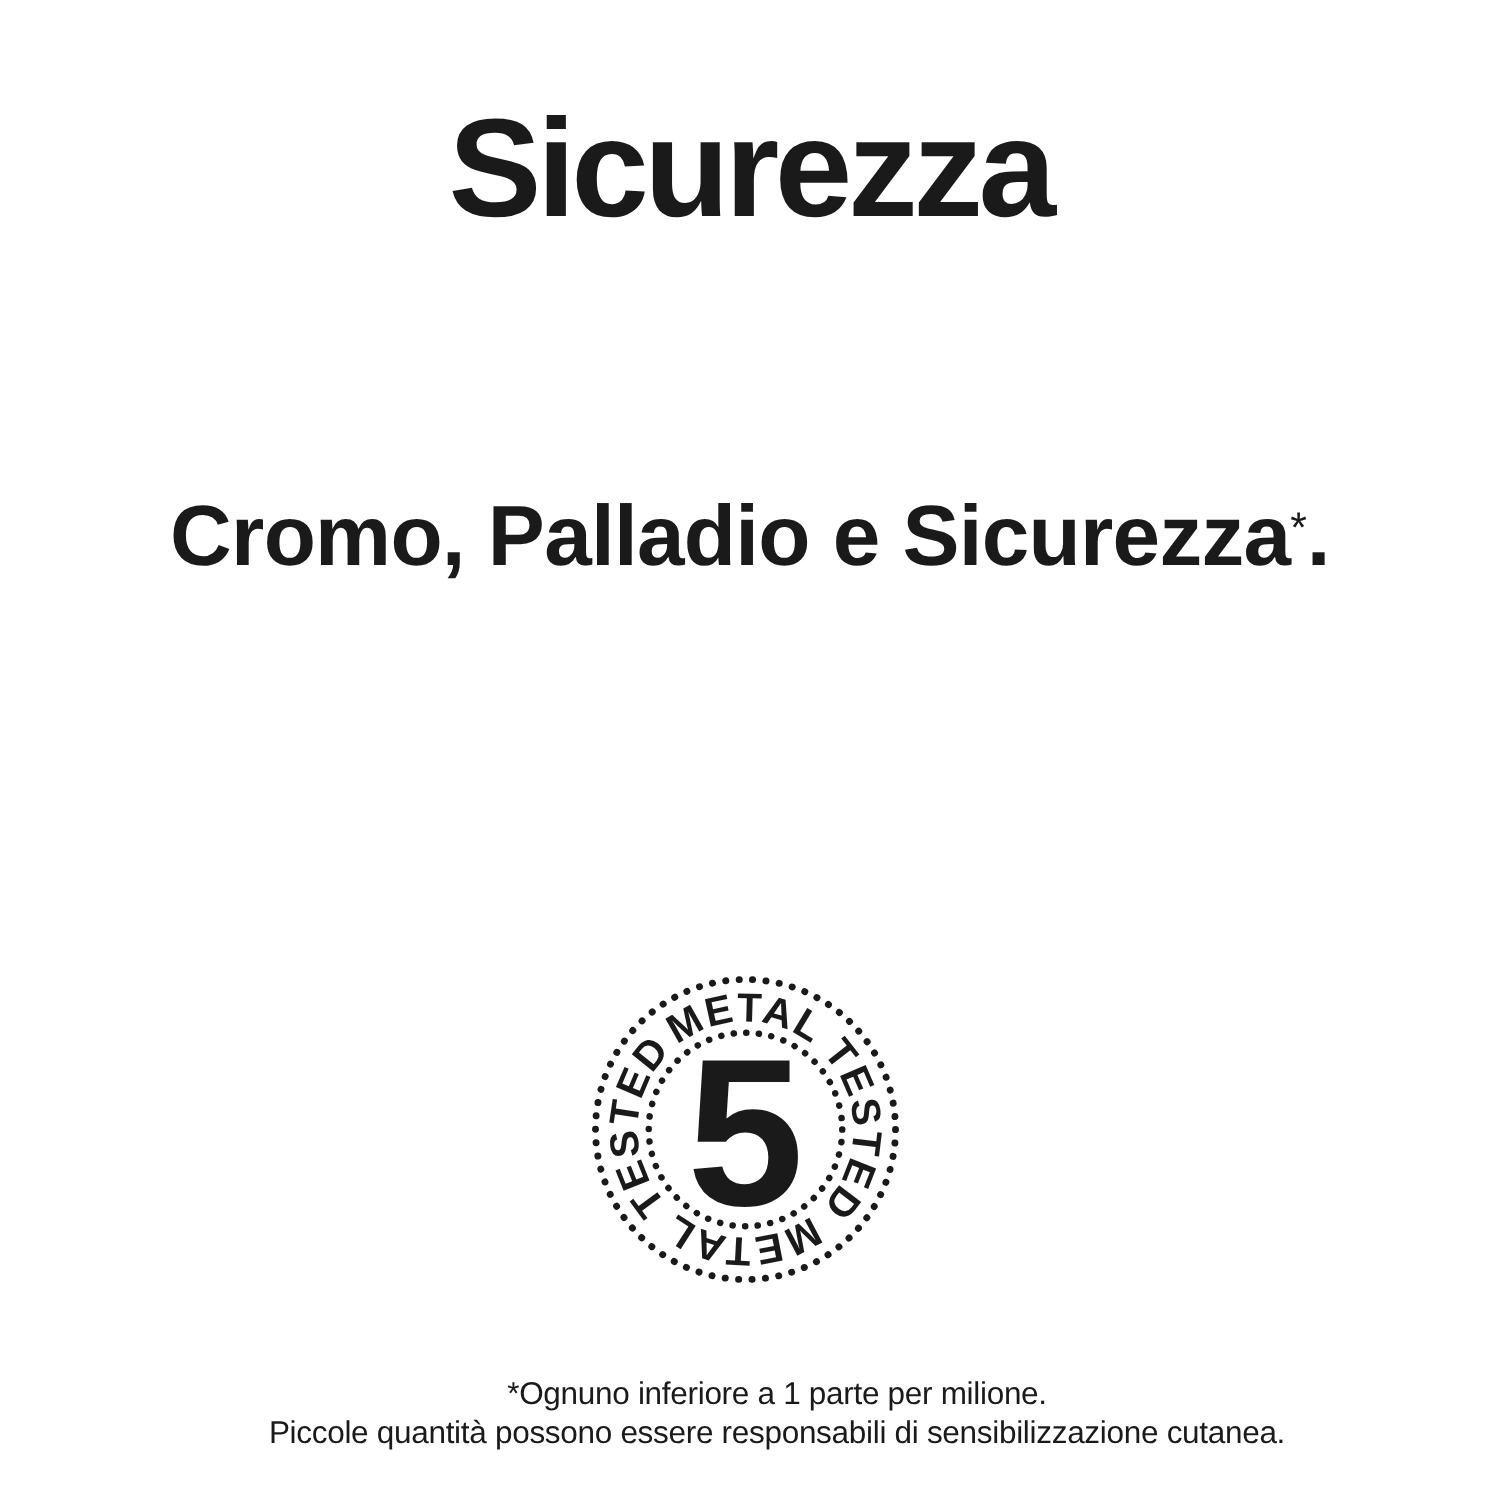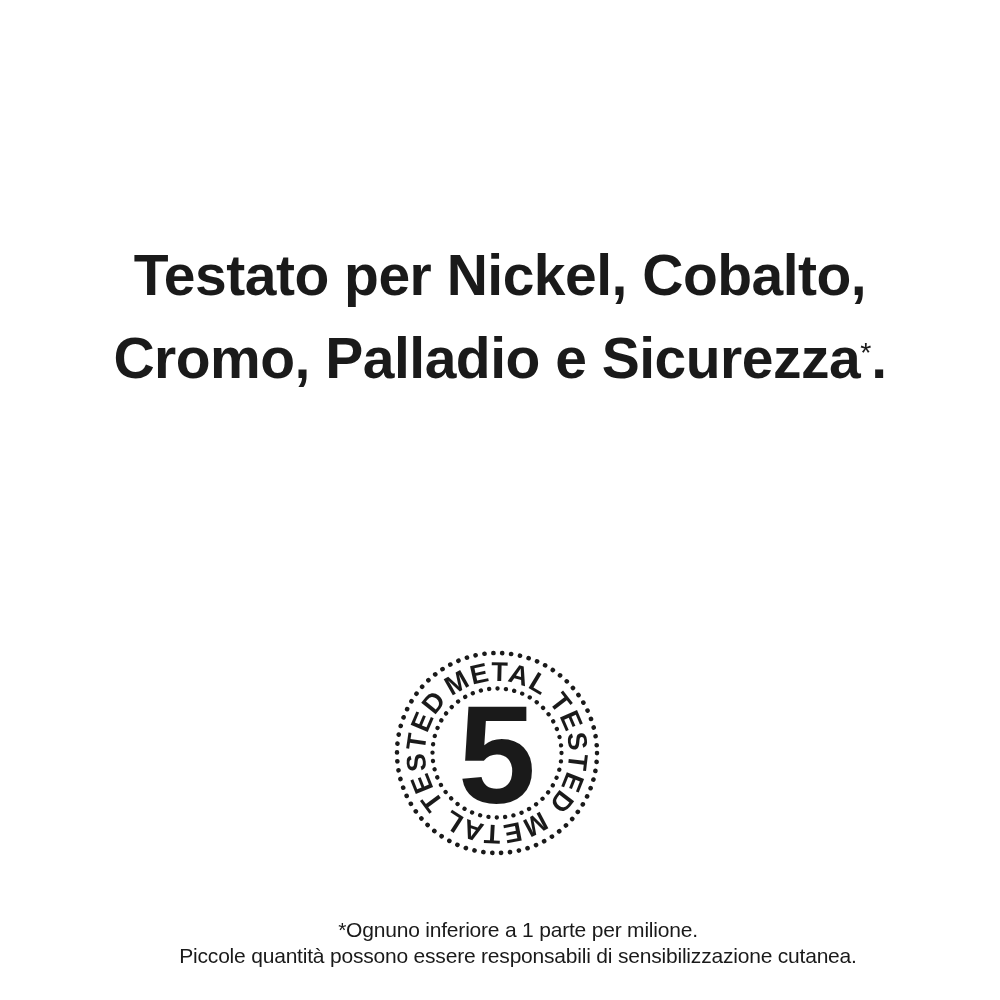--- a/index.html
+++ b/index.html
@@ -83,22 +83,23 @@
     letter-spacing: -0.2px;
     transform: translateX(18px);
     white-space: nowrap;
   }
 </style>
 </head>
 <body>
 
 <div class="canvas">
 
+  <h1 class="title">Sicurezza</h1>
 
-  <div class="headline"><span>Testato per Nickel, Cobalto,</span><br><span>Cromo, Palladio e Sicurezza</span><sup>*</sup><span>.</span></div>
+  <div class="headline"><br><span>Cromo, Palladio e Sicurezza</span><sup>*</sup><span>.</span></div>
 
   <svg class="badge" viewBox="0 0 220 220" width="220" height="220" aria-hidden="true">
 
     <circle cx="110" cy="110" r="100" fill="none" stroke="currentColor" stroke-width="4.6" stroke-linecap="round" stroke-dasharray="0.1 8.876"></circle>
 
     <circle cx="110" cy="110" r="64.5" fill="none" stroke="currentColor" stroke-width="4.3" stroke-linecap="round" stroke-dasharray="0.1 8.343"></circle>
 
     <defs>
       <path id="ringPath" d="M 110 38 A 72 72 0 0 1 110 182 A 72 72 0 0 1 110 38" transform="rotate(-38.9 110 110)"></path>
     </defs>

